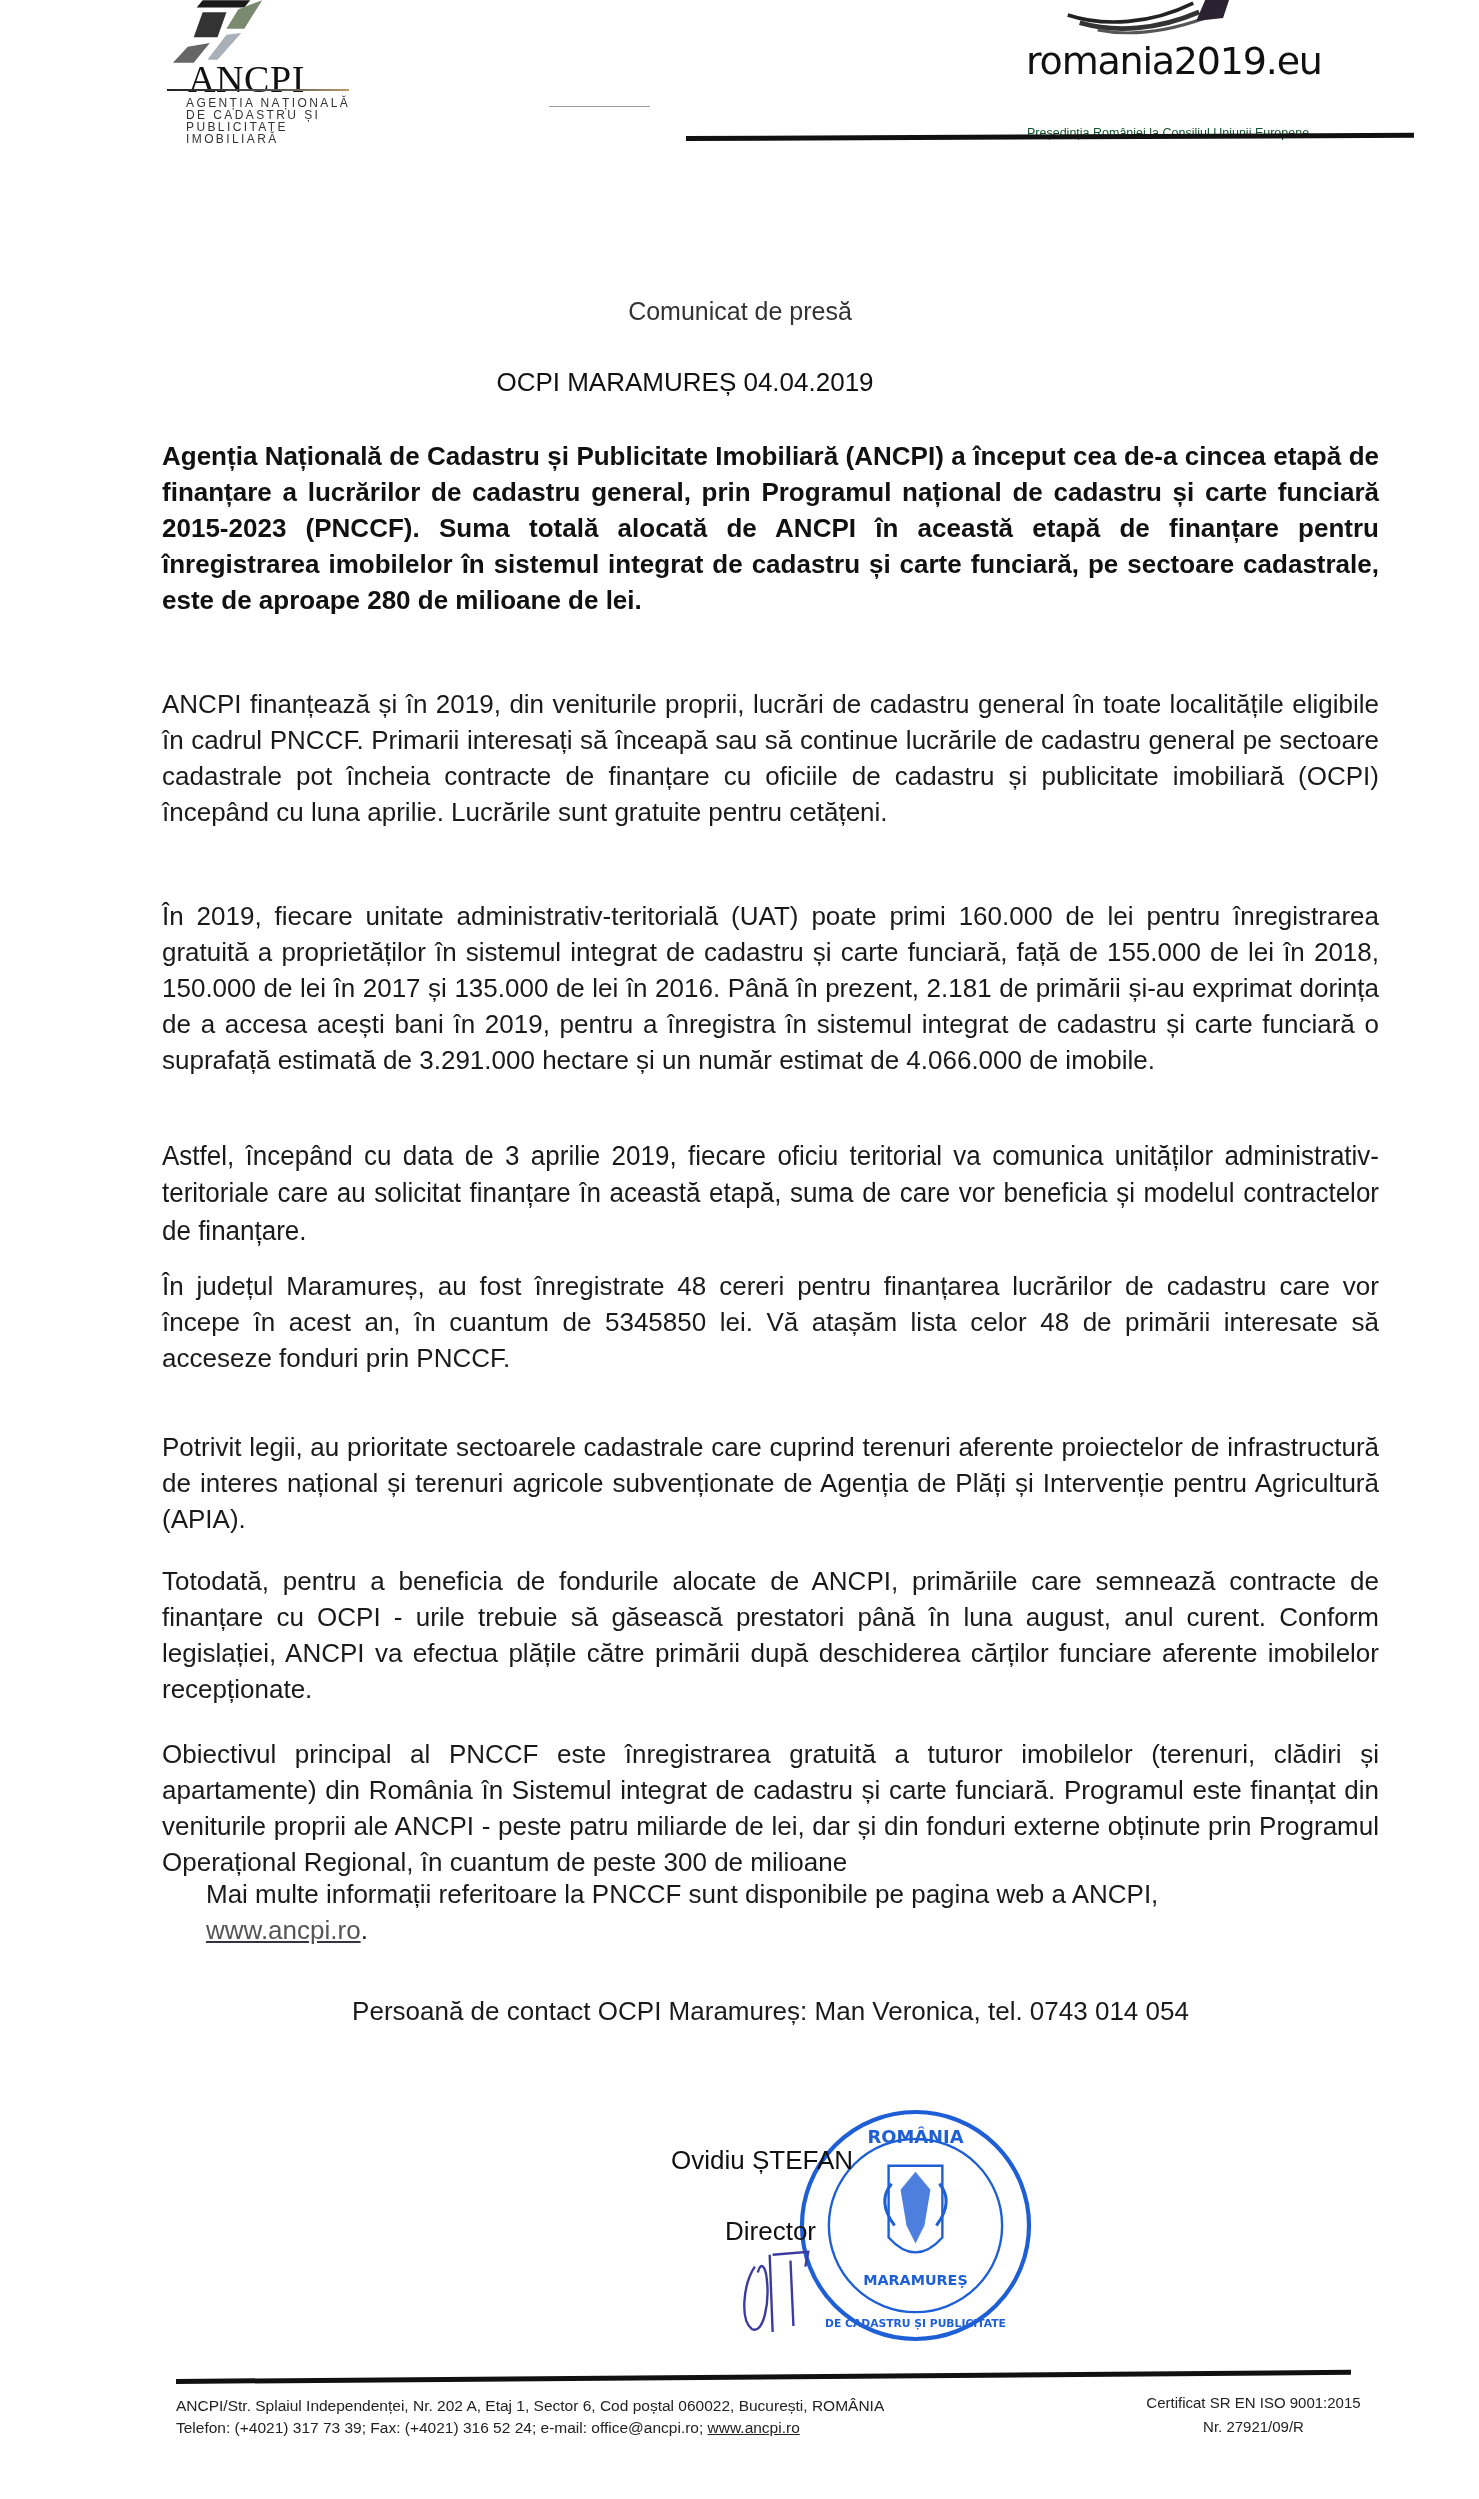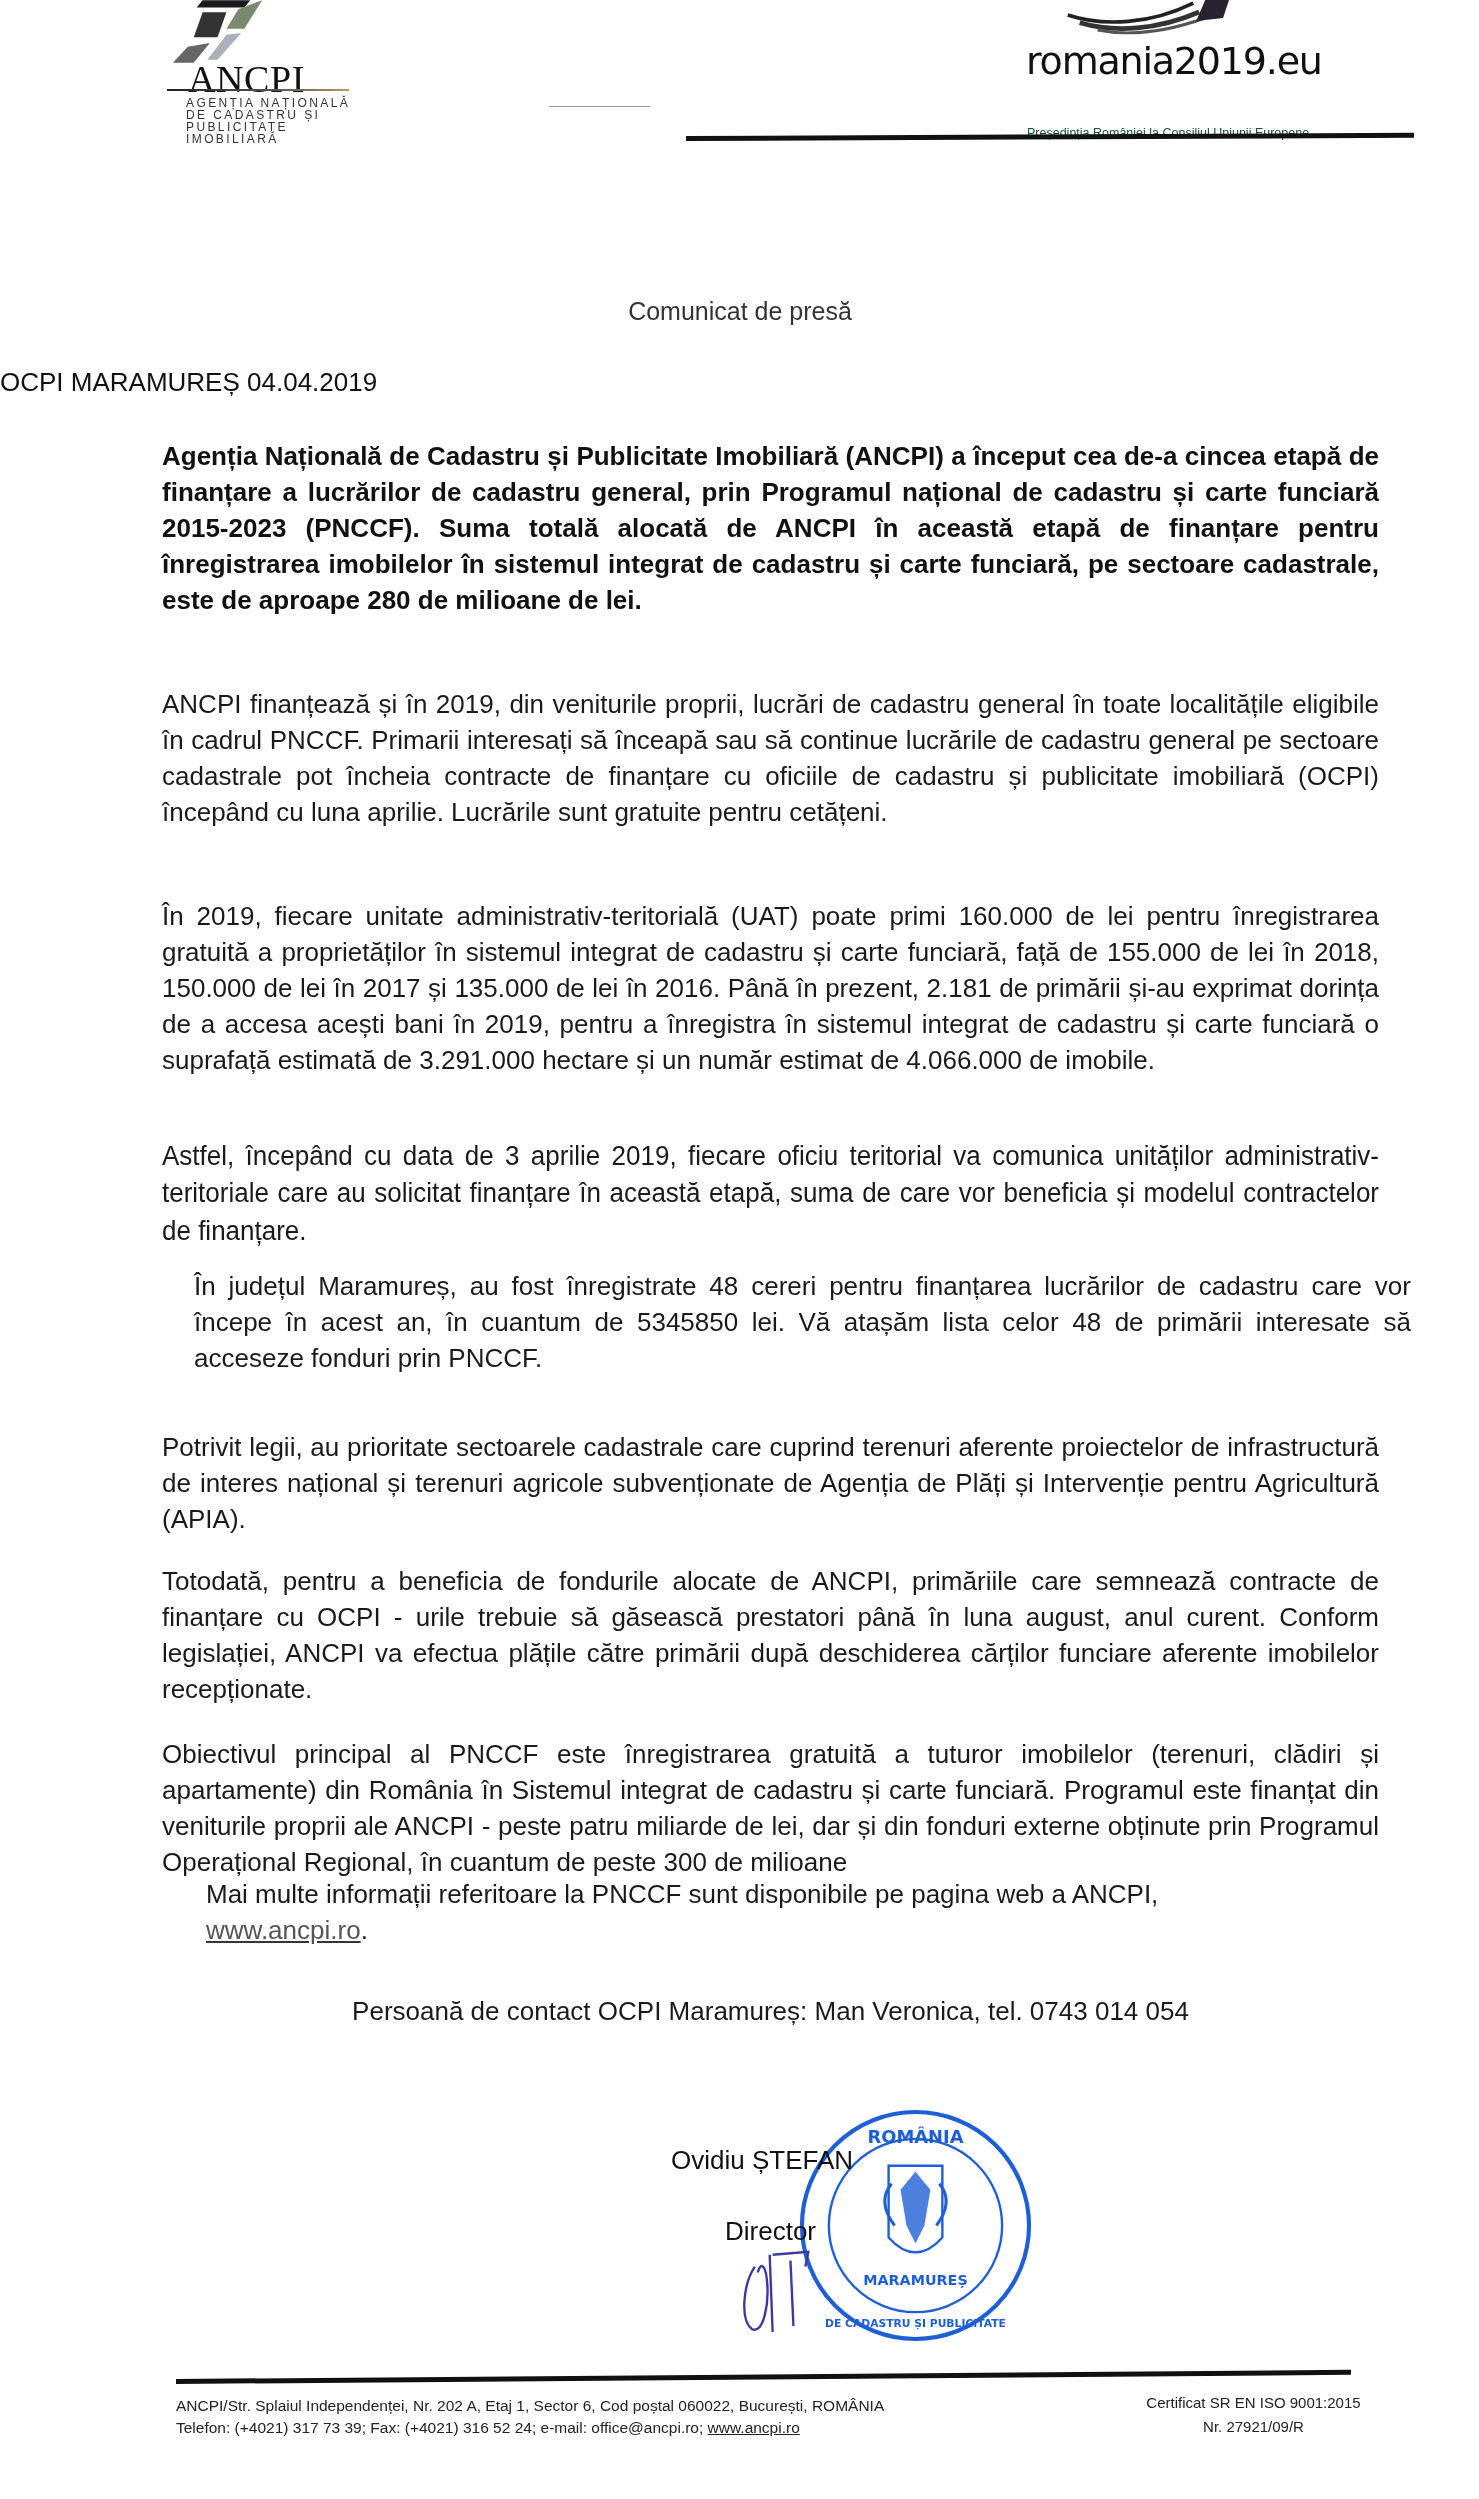--- a/index.html
+++ b/index.html
@@ -21,32 +21,32 @@
   .eu-word { position: absolute; left: 12px; top: 42px; font-family: "DejaVu Sans", sans-serif;
              font-size: 38px; color: #111; letter-spacing: -1.2px; line-height: 1; }
   .eu-sub { position: absolute; left: 13px; top: 105px; font-size: 12.5px; color: #14532d; margin-top: 21px; }
   .hdr-rule-short { position: absolute; left: 549px; top: 106px; width: 101px; height: 1.2px; background: #999; }
   .hdr-rule { position: absolute; left: 686px; top: 136px; width: 728px; height: 4.8px; background: #111;
               transform: rotate(-0.25deg); transform-origin: left; }
 
   
   .title-a { position: absolute; left: 0; width: 1480px; top: 297px; text-align: center;
              font-size: 25px; color: #333; }
-  .title-b { position: absolute; left: 0; width: 1370px; top: 367px; text-align: left;
+  .title-b { position: absolute; left: 0; width: 1370px; top: 367px; text-align: center;
              font-size: 26px; color: #111; }
 
   
   .para { position: absolute; left: 162px; width: 1217px; font-size: 26px; line-height: 36px;
           text-align: justify; color: #1a1a1a; }
   .para.bold { font-weight: bold; font-size: 26px; line-height: 36px; color: #111; }
   .p1 { top: 438px; }
   .p2 { top: 686px; }
   .p3 { top: 898px; }
   .p4 { top: 1139px; transform: scaleY(1.05); }
-  .p5 { top: 1268px; margin-left: 32px; }
+  .p5 { top: 1268px; }
   .p6 { top: 1429px; }
   .p7 { top: 1563px; }
   .p8 { top: 1736px; }
   .p9 { top: 1876px; }
   .p10 { top: 1993px; }
   .link { color: #555; text-decoration: underline; text-decoration-color: #334; }
 
   
   .sig-name { position: absolute; left: 671px; top: 2145px; font-size: 26px; color: #111; }
   .sig-role { position: absolute; left: 725px; top: 2216px; font-size: 26px; color: #111; }

